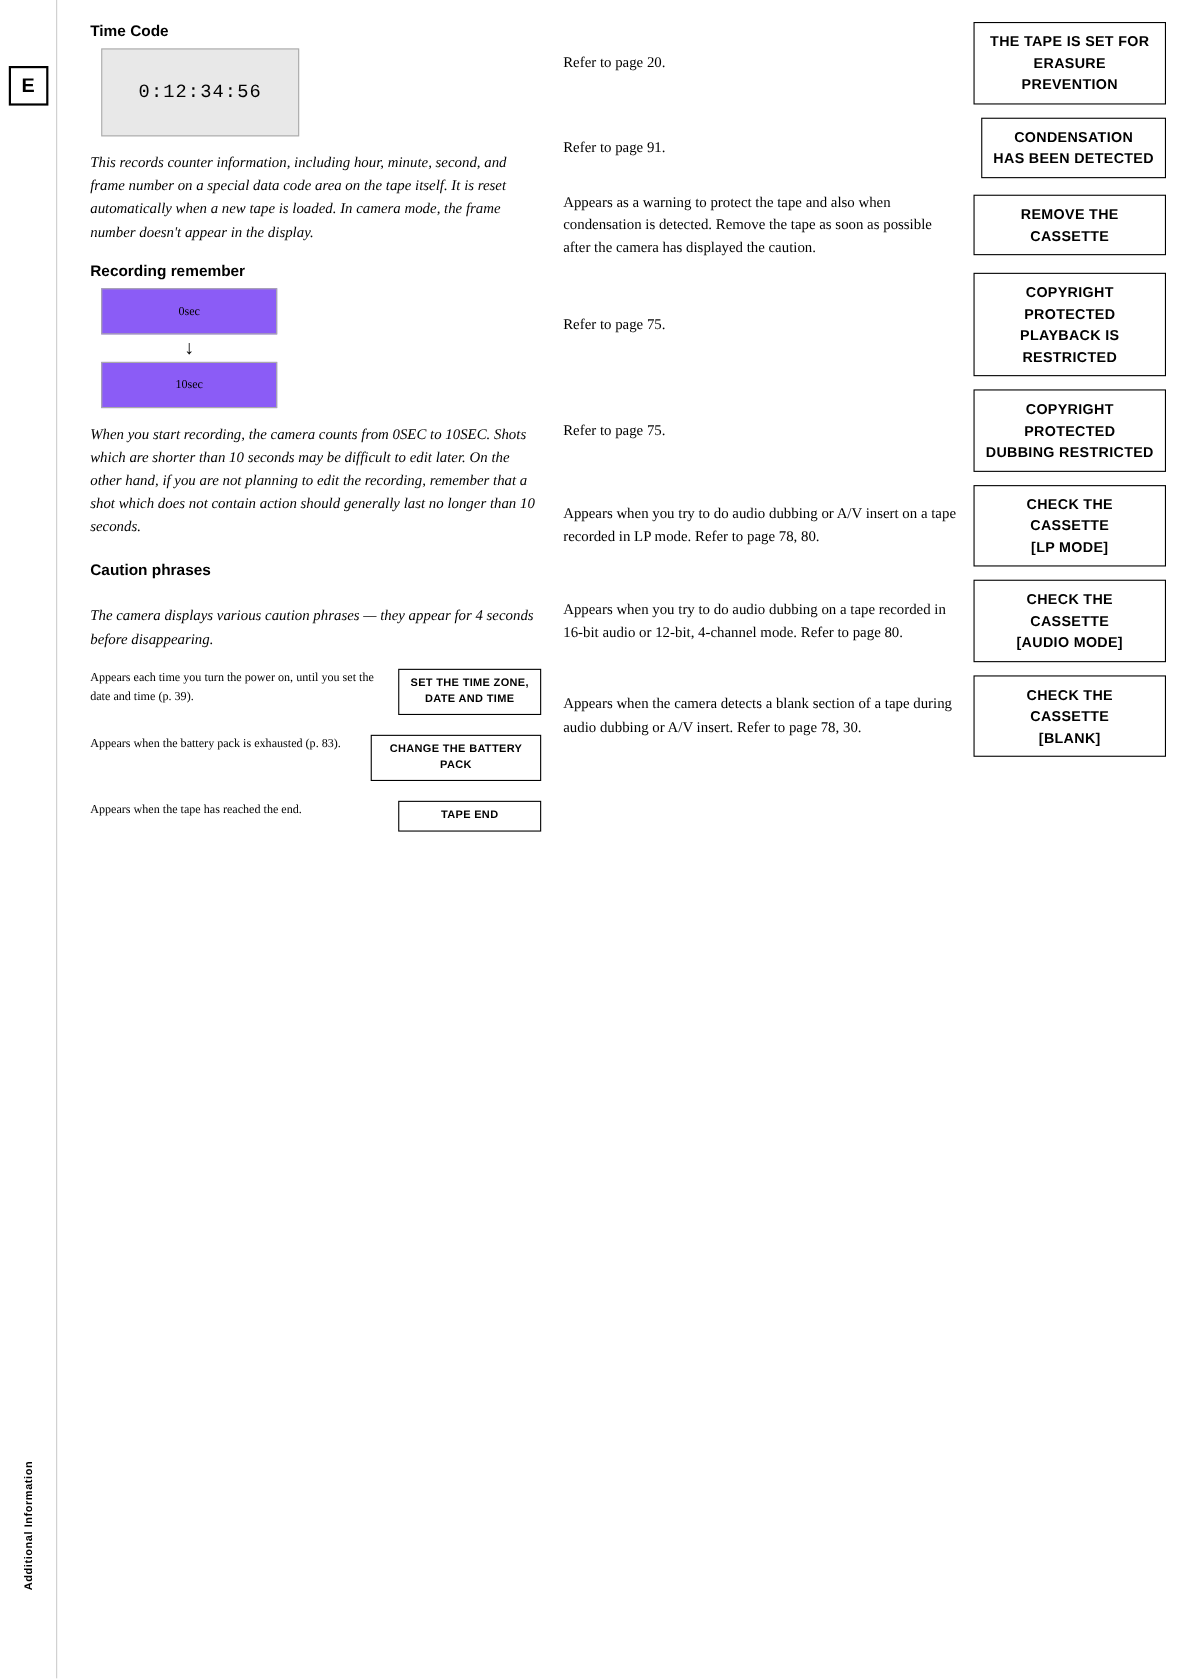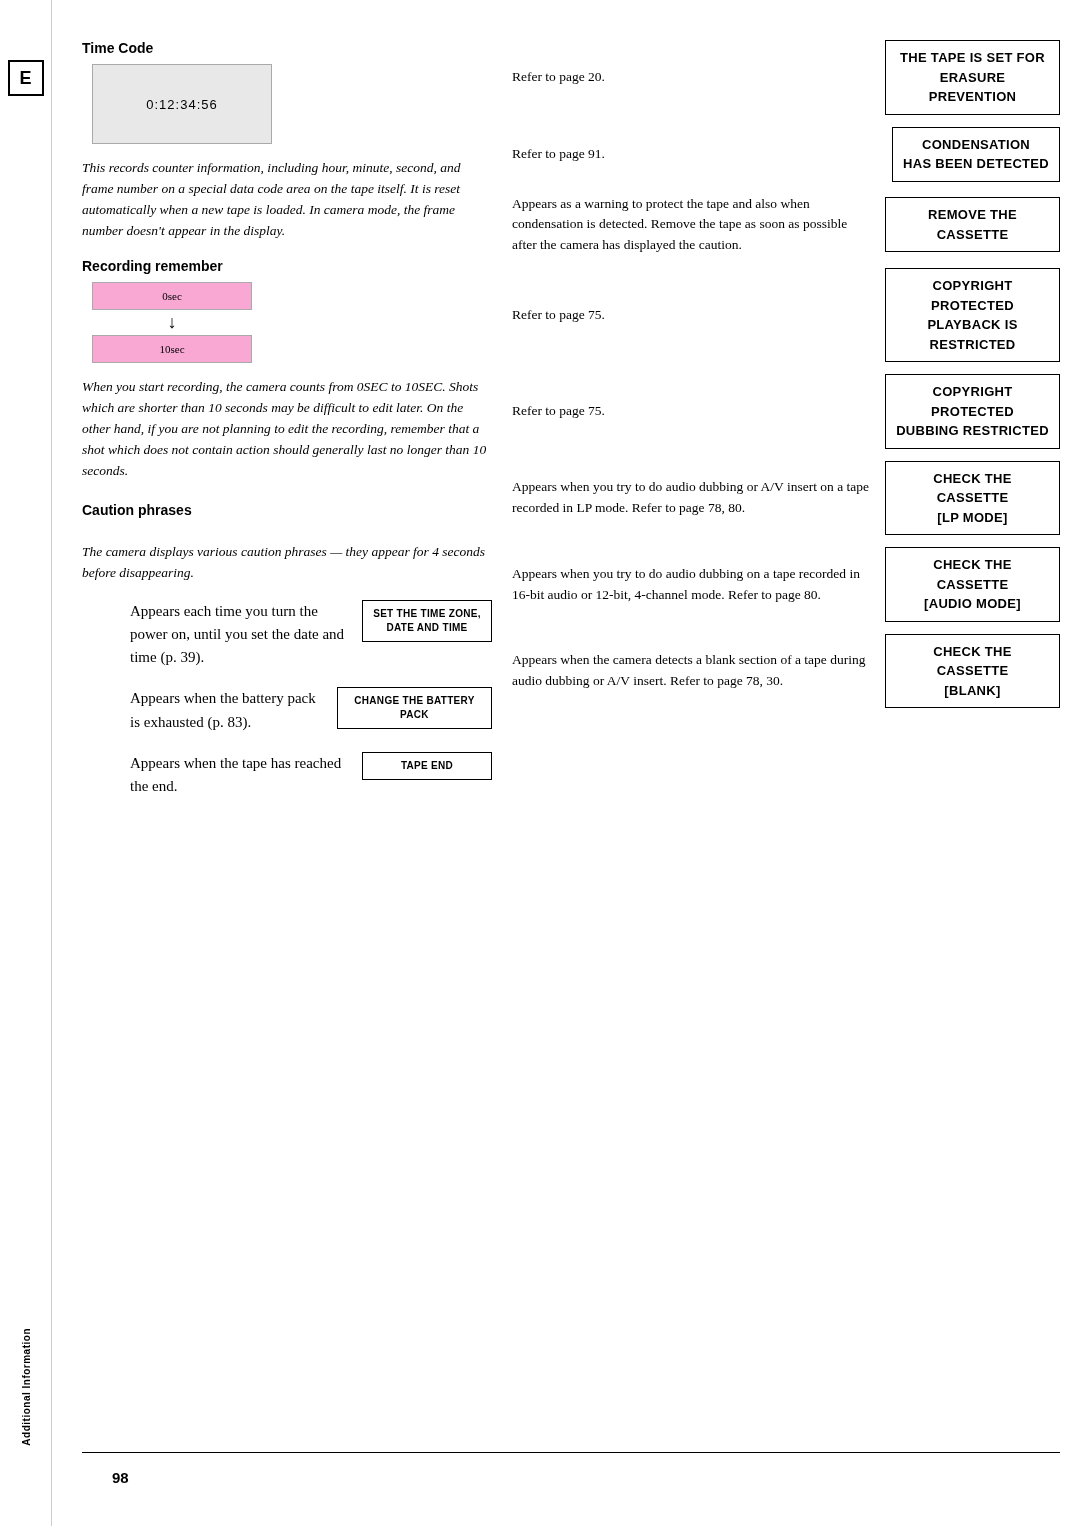--- a/index.html
+++ b/index.html
@@ -60,23 +60,23 @@
       font-weight: bold;
       writing-mode: vertical-rl;
       transform: rotate(180deg);
       white-space: nowrap;
       letter-spacing: 0.5px;
     }
 
     
     .main-content {
       flex: 1;
-      padding: 40px 20px 40px 30px;
-      display: flex;
-      flex-direction: column;
+      padding: 20px 20px 40px 30px;
+      display: flex;
+      flex-direction: row;
     }
 
     .section-title {
       font-weight: bold;
       font-size: 14px;
       margin-bottom: 8px;
       font-family: Arial, sans-serif;
     }
 
     
@@ -86,43 +86,43 @@
       border: 1px solid #aaa;
       background: #e8e8e8;
       display: flex;
       align-items: center;
       justify-content: center;
       margin-bottom: 14px;
       margin-left: 10px;
     }
 
     .timecode-text {
-      font-size: 13px;
-      font-family: Liberation Sans, sans-serif;
+      font-size: 17px;
+      font-family: Liberation Mono, monospace;
       letter-spacing: 1px;
     }
 
     .body-text {
       font-size: 13.5px;
       line-height: 1.55;
       margin-bottom: 16px;
       font-style: italic;
     }
 
     
     .recording-reminder-area {
       margin-left: 10px;
       margin-bottom: 14px;
     }
 
     .rec-box {
       width: 160px;
-      height: 28px;
+      height: 42px;
       border: 1px solid #aaa;
-      background: #f9a8d4;
+      background: #8b5cf6;
       display: flex;
       align-items: center;
       justify-content: center;
       font-size: 11px;
     }
 
     .arrow-down {
       font-size: 18px;
       text-align: center;
       width: 160px;
@@ -140,24 +140,23 @@
 
     
     .caution-item {
       display: flex;
       align-items: flex-start;
       margin-bottom: 18px;
       gap: 12px;
     }
 
     .caution-item-text {
-      font-size: 15px;
+      font-size: 11px;
       line-height: 1.55;
       flex: 1;
-      margin-left: 48px;
     }
 
     .caution-box-inline {
       border: 1.5px solid #000;
       padding: 6px 10px;
       font-size: 10px;
       font-family: Arial, sans-serif;
       text-align: center;
       white-space: pre-line;
       line-height: 1.4;
@@ -339,18 +338,15 @@
         <div class="col-right-row">
           <div class="col-right-text">Appears when the camera detects a blank section of a tape during audio dubbing or A/V insert. Refer to page 78, 30.</div>
           <div class="col-right-box">CHECK THE CASSETTE
 [BLANK]</div>
         </div>
 
       </div>
 
     </div>
 
-    <div class="page-bottom">
-      <div class="page-number">98</div>
-    </div>
 
   </div>
 </div>
 
 </body></html>

